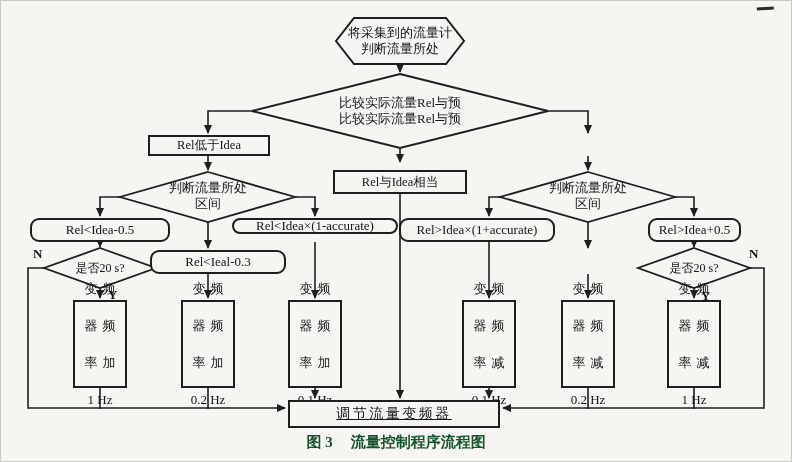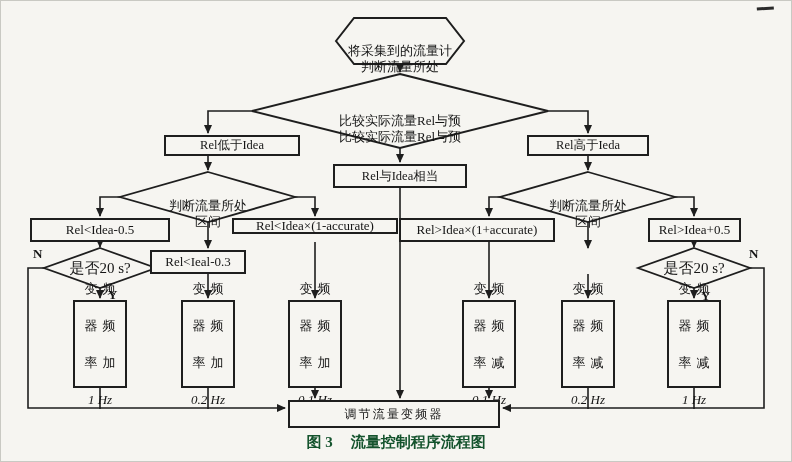--- a/index.html
+++ b/index.html
@@ -5,27 +5,27 @@
   html,body{margin:0;padding:0;}
   body{background:#e9e9e6;font-family:"Liberation Serif","DejaVu Serif",serif;}
   .stage{position:relative;width:792px;height:462px;background:#f6f5f1;overflow:hidden;
          box-shadow:inset 0 0 0 1px #c9c9c3;color:#151515;}
   svg.wiring{position:absolute;left:0;top:0;z-index:1;}
   .node{position:absolute;z-index:2;display:flex;align-items:center;justify-content:center;
         text-align:center;color:#151515;box-sizing:border-box;}
   .box{border:2px solid #1e1e1e;background:#f6f5f1;}
   .lbl{background:transparent;}
   .small{font-size:12.5px;}
-  .cond{font-size:13px;white-space:nowrap;}
-  .stack{flex-direction:column;line-height:16px;font-size:13px;margin-top:18px;}
+  .cond{font-size:13px;white-space:nowrap;border-radius:9px;}
+  .stack{flex-direction:column;line-height:16px;font-size:13px;}
   .action{flex-direction:column;font-size:13px;gap:17px;}
   .aln{line-height:20px;letter-spacing:.38em;margin-right:-.38em;}
-  .aln:last-child{font-style:italic;letter-spacing:0;margin-right:0;white-space:nowrap;}
-  .timer{font-size:15px;}
-  .adjust{font-size:12px;letter-spacing:.18em;}
+  .aln:last-child{letter-spacing:0;margin-right:0;white-space:nowrap;}
+  .timer{font-size:12px;}
+  .adjust{font-size:14px;letter-spacing:.18em;text-decoration:underline;}
   .edgelabel{position:absolute;z-index:2;font-weight:bold;font-size:13px;color:#151515;}
   .caption{position:absolute;z-index:2;left:0;top:433px;width:792px;text-align:center;
            font-weight:bold;font-size:15px;color:#14532d;}
   .caption .gap{display:inline-block;width:18px;}
   .scanmark{position:absolute;z-index:2;left:757px;top:7px;width:17px;height:5px;
             border-top:3px solid #2a2a2a;transform:rotate(-4deg);}
 </style>
 </head>
 <body>
 
@@ -97,29 +97,28 @@
 
   <div class="node lbl stack" style="left:508px;top:174px;width:160px;height:44px">
     <div>判断流量所处</div>
     <div>区间</div>
   </div>
 
   <div class="node lbl timer" style="left:48px;top:256px;width:104px;height:24px">是否20 s?</div>
 
   <div class="node lbl timer" style="left:642px;top:256px;width:104px;height:24px">是否20 s?</div>
 
-  <div class="node box small" style="left:164px;top:135px;width:136px;height:21px">Rel低于Idea</div>
+  <div class="node box small" style="left:148px;top:135px;width:122px;height:21px">Rel低于Idea</div>
 
-  <div class="node box small" style="left:333px;top:164px;width:134px;height:24px">Rel与Idea相当</div>
+  <div class="node box small" style="left:333px;top:170px;width:134px;height:24px">Rel与Idea相当</div>
 
-  <div class="node box small" style="left:527px;top:135px;width:122px;height:21px">Rel高于Ieda</div>
 
   <div class="node box cond" style="left:30px;top:218px;width:140px;height:24px">Rel&lt;Idea-0.5</div>
 
-  <div class="node box cond" style="left:150px;top:250px;width:96px;height:24px">Rel&lt;Ieal-0.3</div>
+  <div class="node box cond" style="left:150px;top:250px;width:136px;height:24px">Rel&lt;Ieal-0.3</div>
 
   <div class="node box cond" style="left:232px;top:218px;width:166px;height:16px">Rel&lt;Idea×(1-accurate)</div>
 
   <div class="node box cond" style="left:399px;top:218px;width:156px;height:24px">Rel&gt;Idea×(1+accurate)</div>
 
 
   <div class="node box cond" style="left:648px;top:218px;width:93px;height:24px">Rel&gt;Idea+0.5</div>
 
   <div class="node box action" style="left:73px;top:300px;width:54px;height:88px">
     <div class="aln">变频</div>

